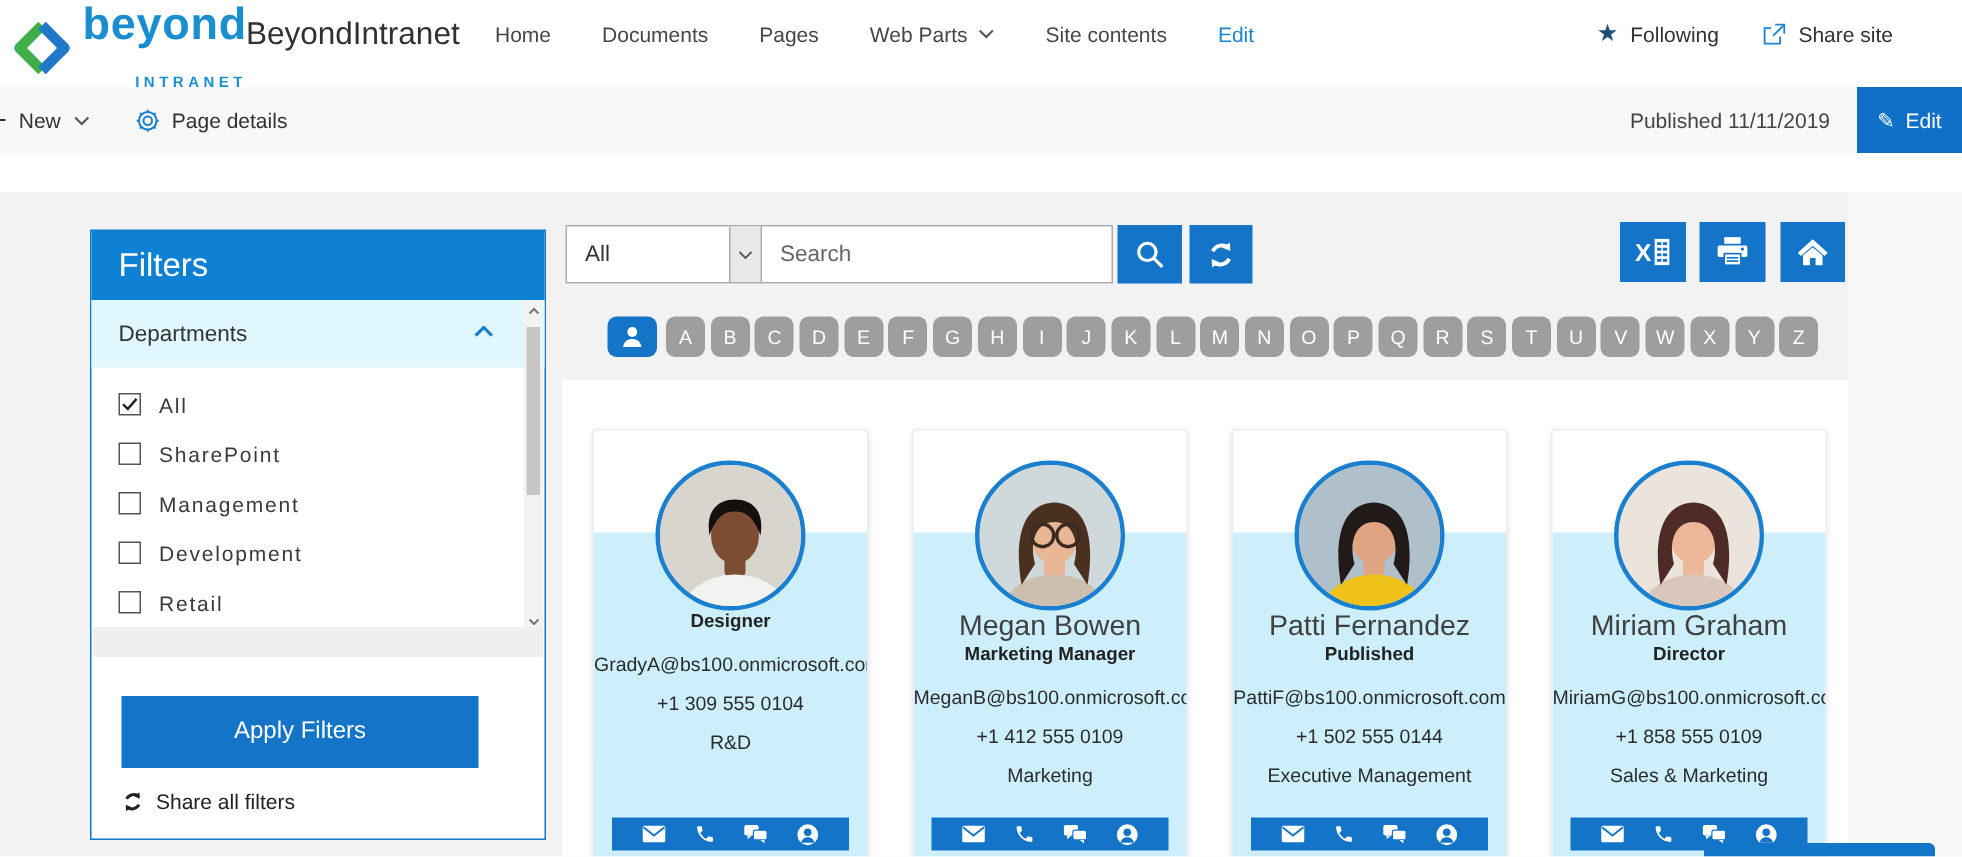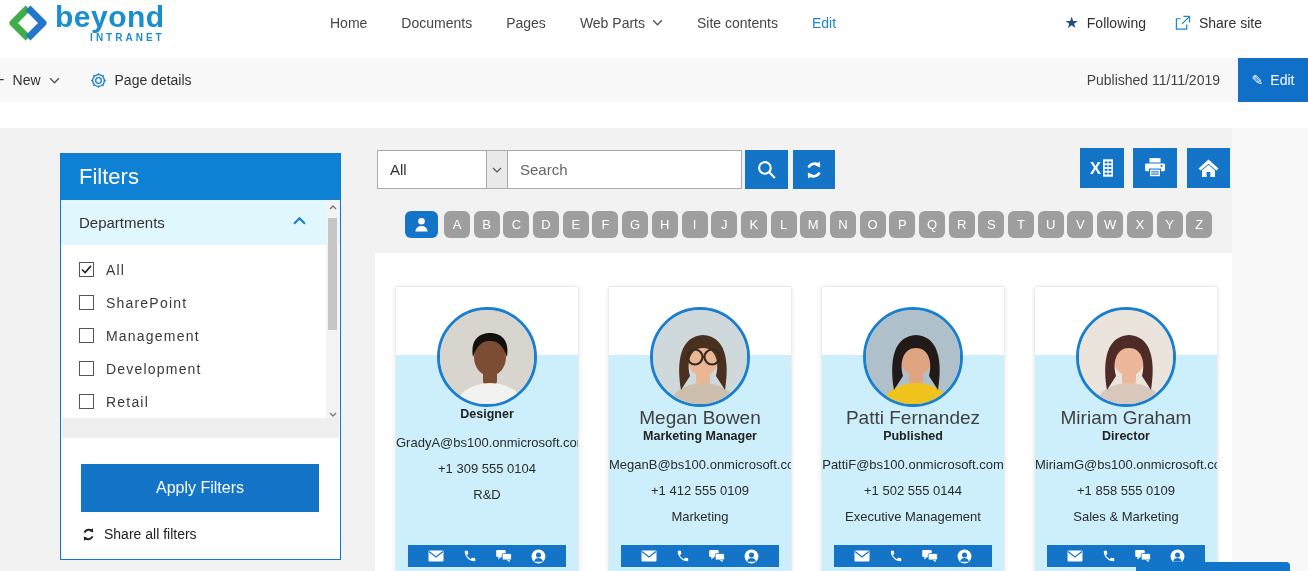--- a/index.html
+++ b/index.html
@@ -5,21 +5,21 @@
   * { box-sizing: border-box; margin: 0; padding: 0; }
   html,body { background:#fff; }
   body { font-family: "Liberation Sans", sans-serif; }
   .app { position:relative; width:1308px; height:571px; overflow:hidden; background:#fff; }
 
   
   .topnav { position:absolute; top:0; left:0; right:0; height:47px; background:#fff; }
   .logo { position:absolute; left:8px; top:2px; display:flex; align-items:center; gap:7px; }
   .logo-text { display:flex; flex-direction:column; align-items:flex-end; line-height:1; }
   .logo-word { font-size:30px; font-weight:700; color:#1b8ed0; letter-spacing:0.5px; }
-  .logo-sub { font-size:10px; font-weight:700; color:#1b8ed0; letter-spacing:3px; margin-top:1px; }
+  .logo-sub { font-size:10px; font-weight:700; color:#1b8ed0; letter-spacing:3px; margin-top:19px; }
   .site-title { position:absolute; left:164px; top:11px; font-size:21px; color:#323130; }
   .nav-items { position:absolute; left:330px; top:0; height:45px; display:flex; align-items:center; gap:34px; }
   .nav-item { font-size:14px; color:#484644; cursor:pointer; display:flex; align-items:center; gap:7px; }
   .nav-item .chev { display:none; }
   .nav-item.has-dropdown .chev { display:inline-block; }
   .nav-item.accent { color:#1c86d2; }
   .top-right { position:absolute; right:46px; top:0; height:45px; display:flex; align-items:center; gap:28px; }
   .top-right .cluster { display:flex; align-items:center; gap:8px; font-size:14px; color:#323130; cursor:pointer; }
   .star-glyph { color:var(--star_navy,#1f4e79); font-size:16px; line-height:1; }
 
@@ -32,21 +32,21 @@
   .published { position:absolute; right:88px; top:0; height:44px; display:flex; align-items:center; font-size:14px; color:#444;margin-left:36px; }
   .edit-btn { position:absolute; right:0; top:0; width:70px; height:44px; background:var(--edit_blue,#1070c8); color:#fff;
               display:flex; align-items:center; justify-content:center; gap:7px; font-size:14px; cursor:pointer; border:none; }
   .pencil { font-size:14px; line-height:1; }
 
   
   .main { position:absolute; top:128px; left:0; right:0; bottom:0; background:#f2f2f2; }
   .main-right-strip { position:absolute; left:1232px; right:0; top:0; bottom:0; background:#f8f8f8; }
 
   
-  .filters { position:absolute; left:60px; top:25px; width:281px; height:407px; background:#fff; border:1px solid #1278c8; }
+  .filters { position:absolute; left:60px; top:25px; width:304px; height:407px; background:#fff; border:1px solid #1278c8; }
   .filters-header { height:46px; background:var(--header_blue,#0f81d5); color:#fff; font-size:22px; display:flex; align-items:center; padding-left:18px; }
   .filters-section { height:45px; background:var(--section_accent,#e1f7fe); display:flex; align-items:center; padding-left:18px; position:relative; }
   .filters-section .sec-label { font-size:15px; color:#333; }
   .filters-section .chev-up { position:absolute; right:34px; top:17px; }
   .filter-options { padding-top:8px; }
   .filter-option { height:33px; display:flex; align-items:center; padding-left:18px; gap:12px; cursor:pointer; }
   .checkbox { width:15px; height:15px; border:1.6px solid #555; background:#fff; display:flex; align-items:center; justify-content:center; flex:0 0 auto; }
   .checkbox svg { display:none; }
   .filter-option.checked .checkbox svg { display:block; }
   .filter-option .opt-label { font-size:14px; color:#3a3a3a; letter-spacing:1.2px; }
@@ -120,20 +120,21 @@
             <path d="M20 5 L5 20 L20 35" stroke="#3fae49"></path>
             <path d="M20 5 L35 20 L20 35" stroke="#2277c8"></path>
           </g>
         </svg>
       </span>
       <span class="logo-text">
         <span class="logo-word">beyond</span>
         <span class="logo-sub">INTRANET</span>
       </span>
     </div>
+    <div class="site-title">BeyondIntranet</div>
 
     <div class="nav-items">
         <span class="nav-item">
     <span>Home</span>
 
   </span>
         <span class="nav-item">
     <span>Documents</span>
 
   </span>

